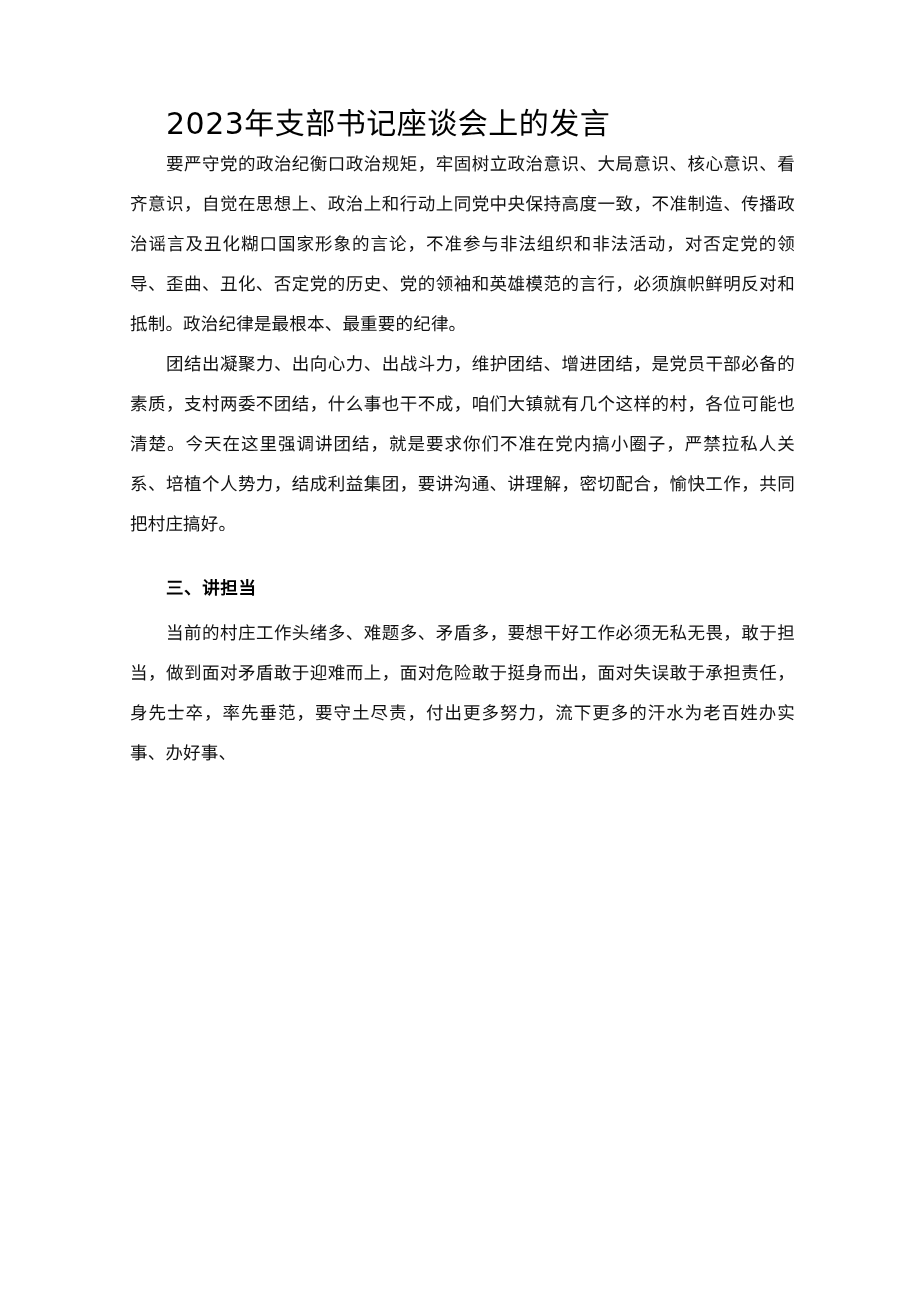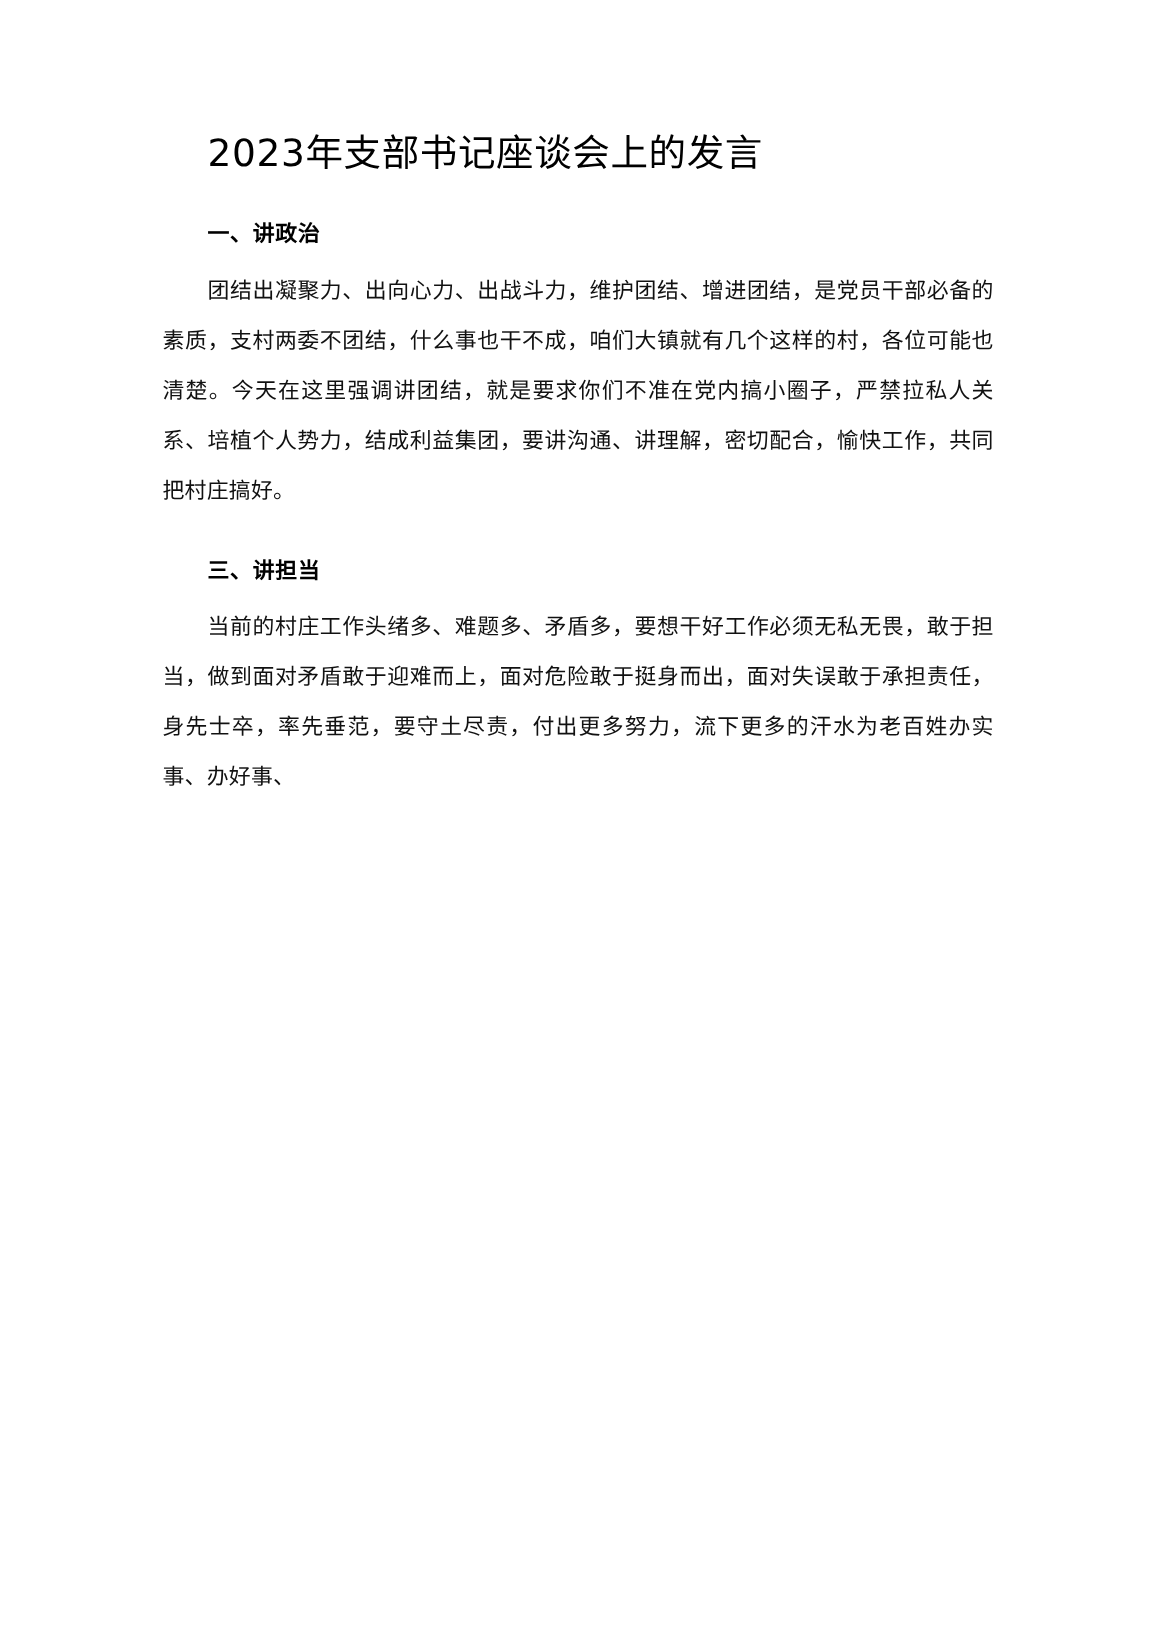--- a/index.html
+++ b/index.html
@@ -72,21 +72,21 @@
 </head>
 <body>
 
 <div id="page">
   <div id="doc-body">
 
     <h1 class="doc-title">2023年支部书记座谈会上的发言</h1>
 
 
 
-    <h2 class="heading">一、讲政治</h2>
+    <p class="para">要严守党的政治纪衡口政治规矩，牢固树立政治意识、大局意识、核心意识、看齐意识，自觉在思想上、政治上和行动上同党中央保持高度一致，不准制造、传播政治谣言及丑化糊口国家形象的言论，不准参与非法组织和非法活动，对否定党的领导、歪曲、丑化、否定党的历史、党的领袖和英雄模范的言行，必须旗帜鲜明反对和抵制。政治纪律是最根本、最重要的纪律。</p>
 
     <p class="para">团结出凝聚力、出向心力、出战斗力，维护团结、增进团结，是党员干部必备的素质，支村两委不团结，什么事也干不成，咱们大镇就有几个这样的村，各位可能也清楚。今天在这里强调讲团结，就是要求你们不准在党内搞小圈子，严禁拉私人关系、培植个人势力，结成利益集团，要讲沟通、讲理解，密切配合，愉快工作，共同把村庄搞好。</p>
 
     <h2 class="heading">三、讲担当</h2>
     <p class="para">当前的村庄工作头绪多、难题多、矛盾多，要想干好工作必须无私无畏，敢于担当，做到面对矛盾敢于迎难而上，面对危险敢于挺身而出，面对失误敢于承担责任，身先士卒，率先垂范，要守土尽责，付出更多努力，流下更多的汗水为老百姓办实事、办好事、</p>
 
   </div>
 </div>
 
 </body></html>

